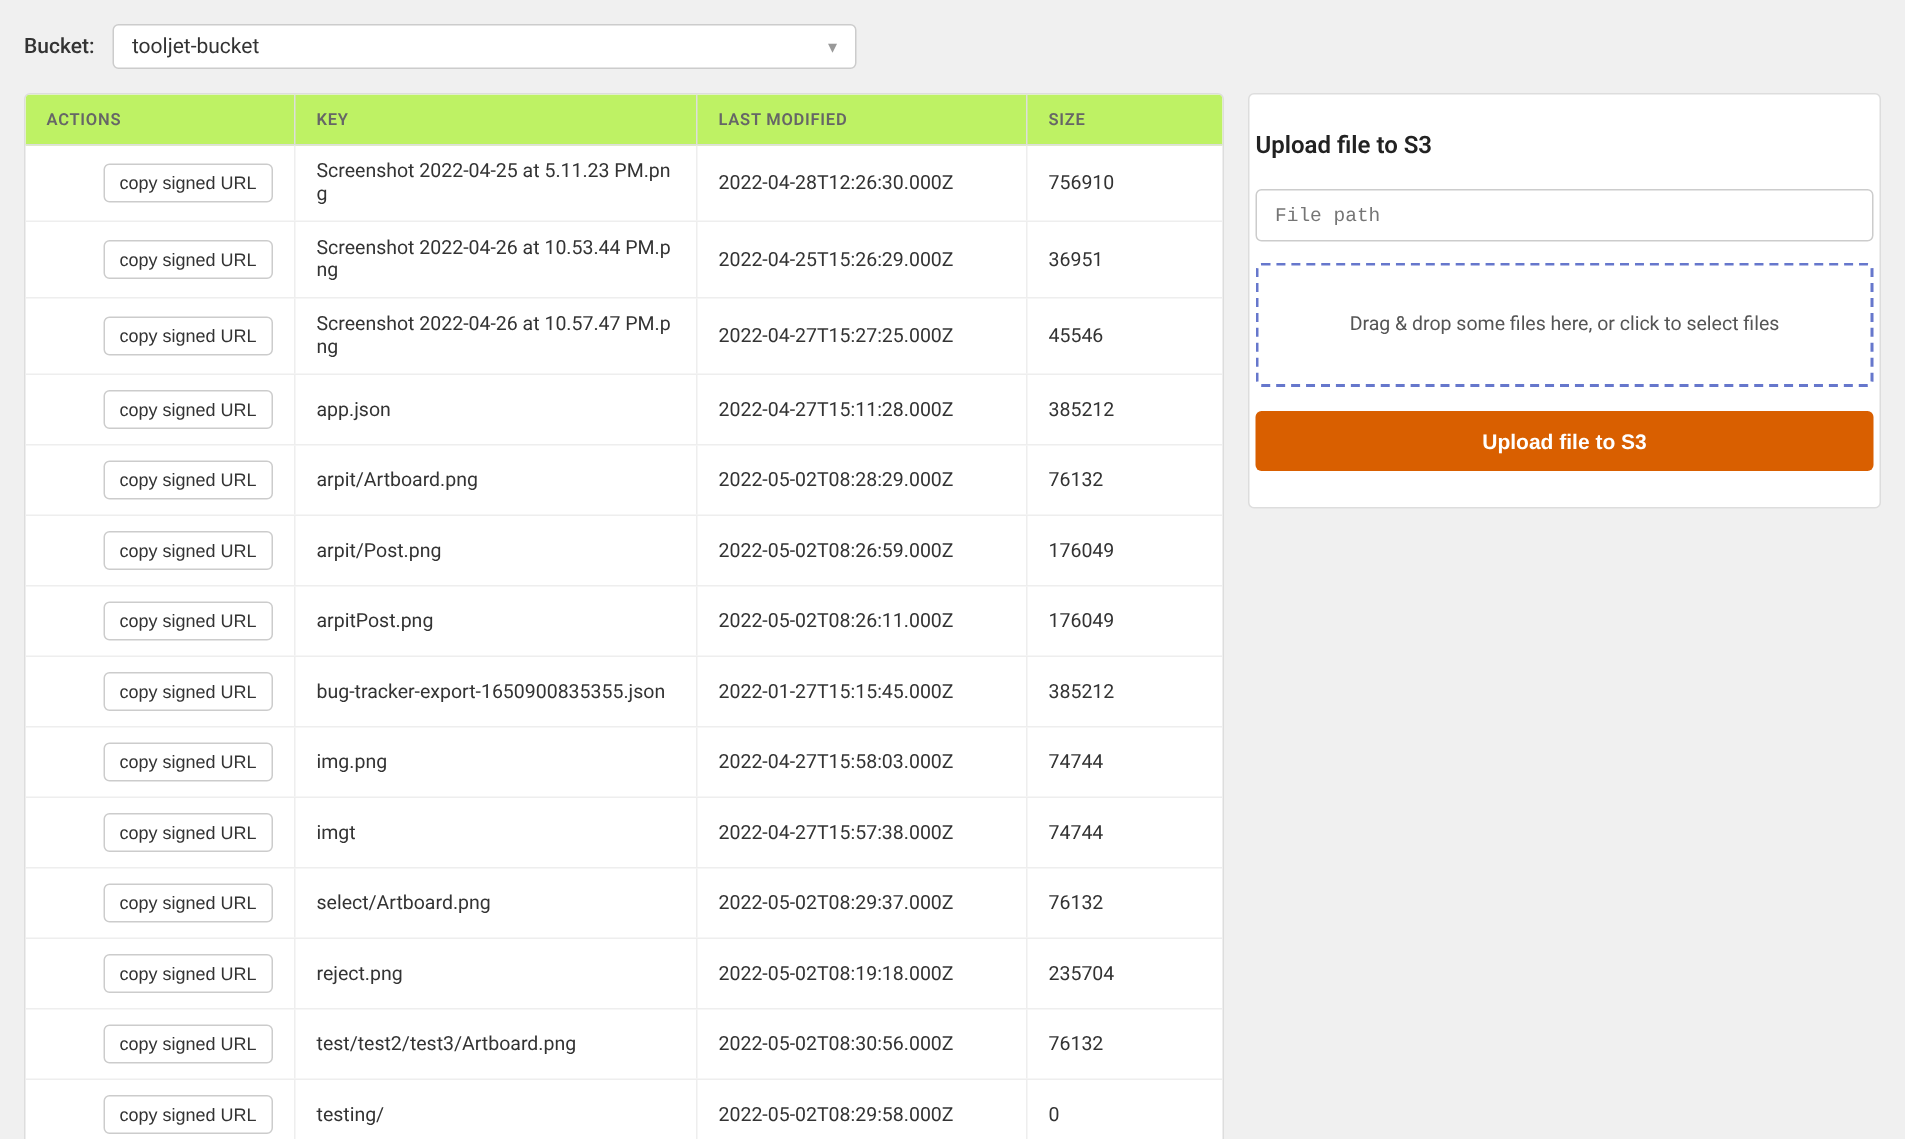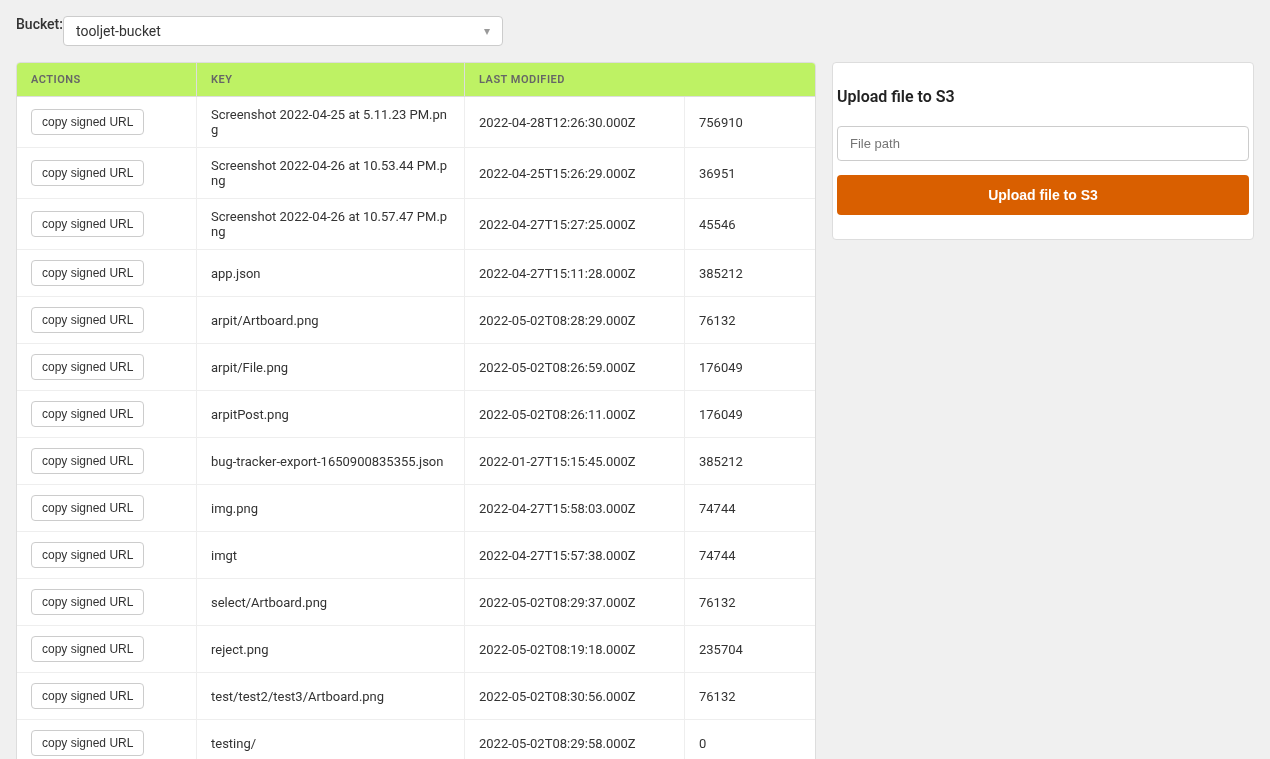--- a/index.html
+++ b/index.html
@@ -8,38 +8,39 @@
       font-size: 13px;
       background: #f0f0f0;
       color: #333;
     }
     .page-wrapper {
       padding: 16px;
       min-height: 759px;
     }
     .bucket-row {
       display: flex;
-      align-items: flex-start;
+      align-items: center;
+      gap: 12px;
       margin-bottom: 16px;
     }
     .bucket-label {
       font-size: 14px;
       font-weight: 500;
       color: #333;
       white-space: nowrap;
     }
     .bucket-select {
       display: flex;
       align-items: center;
       justify-content: space-between;
       background: white;
       border: 1px solid #ccc;
       border-radius: 4px;
       padding: 6px 12px;
-      width: 440px;
+      width: 496px;
       cursor: pointer;
       font-size: 14px;
       color: #333;
     }
     .bucket-select-arrow {
       color: #999;
       font-size: 12px;
     }
     .main-content {
       display: flex;
@@ -80,21 +81,21 @@
       padding: 10px 14px;
       border-right: 1px solid #eee;
       display: flex;
       align-items: center;
       font-size: 13px;
       color: #333;
       word-break: break-all;
     }
     .td:last-child { border-right: none; }
     .td-actions {
-      justify-content: flex-start;
+      justify-content: flex-end;
     }
     .copy-btn {
       background: white;
       border: 1px solid #ccc;
       border-radius: 4px;
       padding: 5px 10px;
       font-size: 12px;
       color: #333;
       cursor: pointer;
       white-space: nowrap;
@@ -116,20 +117,21 @@
     }
     .file-path-input {
       width: 100%;
       border: 1px solid #ccc;
       border-radius: 4px;
       padding: 9px 12px;
       font-size: 13px;
       color: #999;
       outline: none;
       margin-bottom: 14px;
+      font-family: Liberation Mono, monospace;
     }
     .drop-zone {
       border: 2px dashed #6677cc;
       border-radius: 4px;
       padding: 32px 16px;
       text-align: center;
       color: #555;
       font-size: 13px;
       margin-bottom: 16px;
       cursor: pointer;
@@ -160,20 +162,21 @@
     </div>
   </div>
 
   <div class="main-content">
 
     <div class="table-panel">
       <div class="table-header">
         <div class="th">ACTIONS</div>
         <div class="th">KEY</div>
         <div class="th">LAST MODIFIED</div>
+        <div class="th">SIZE</div>
       </div>
       <div class="table-body" id="table-body">
       <div class="table-row">
             <div class="td td-actions">
               <button class="copy-btn">copy signed URL</button>
             </div>
             <div class="td">Screenshot 2022-04-25 at 5.11.23 PM.png</div>
             <div class="td">2022-04-28T12:26:30.000Z</div>
             <div class="td">756910</div>
           </div>
@@ -206,21 +209,21 @@
               <button class="copy-btn">copy signed URL</button>
             </div>
             <div class="td">arpit/Artboard.png</div>
             <div class="td">2022-05-02T08:28:29.000Z</div>
             <div class="td">76132</div>
           </div>
           <div class="table-row">
             <div class="td td-actions">
               <button class="copy-btn">copy signed URL</button>
             </div>
-            <div class="td">arpit/File.png</div>
+            <div class="td">arpit/Post.png</div>
             <div class="td">2022-05-02T08:26:59.000Z</div>
             <div class="td">176049</div>
           </div>
           <div class="table-row">
             <div class="td td-actions">
               <button class="copy-btn">copy signed URL</button>
             </div>
             <div class="td">arpitPost.png</div>
             <div class="td">2022-05-02T08:26:11.000Z</div>
             <div class="td">176049</div>
@@ -280,16 +283,17 @@
             <div class="td">testing/</div>
             <div class="td">2022-05-02T08:29:58.000Z</div>
             <div class="td">0</div>
           </div>
         </div>
     </div>
 
     <div class="upload-panel">
       <div class="upload-title">Upload file to S3</div>
       <input class="file-path-input" type="text" placeholder="File path" style="">
+      <div class="drop-zone">Drag &amp; drop some files here, or click to select files</div>
       <button class="upload-btn">Upload file to S3</button>
     </div>
   </div>
 </div>
 
 </body></html>

